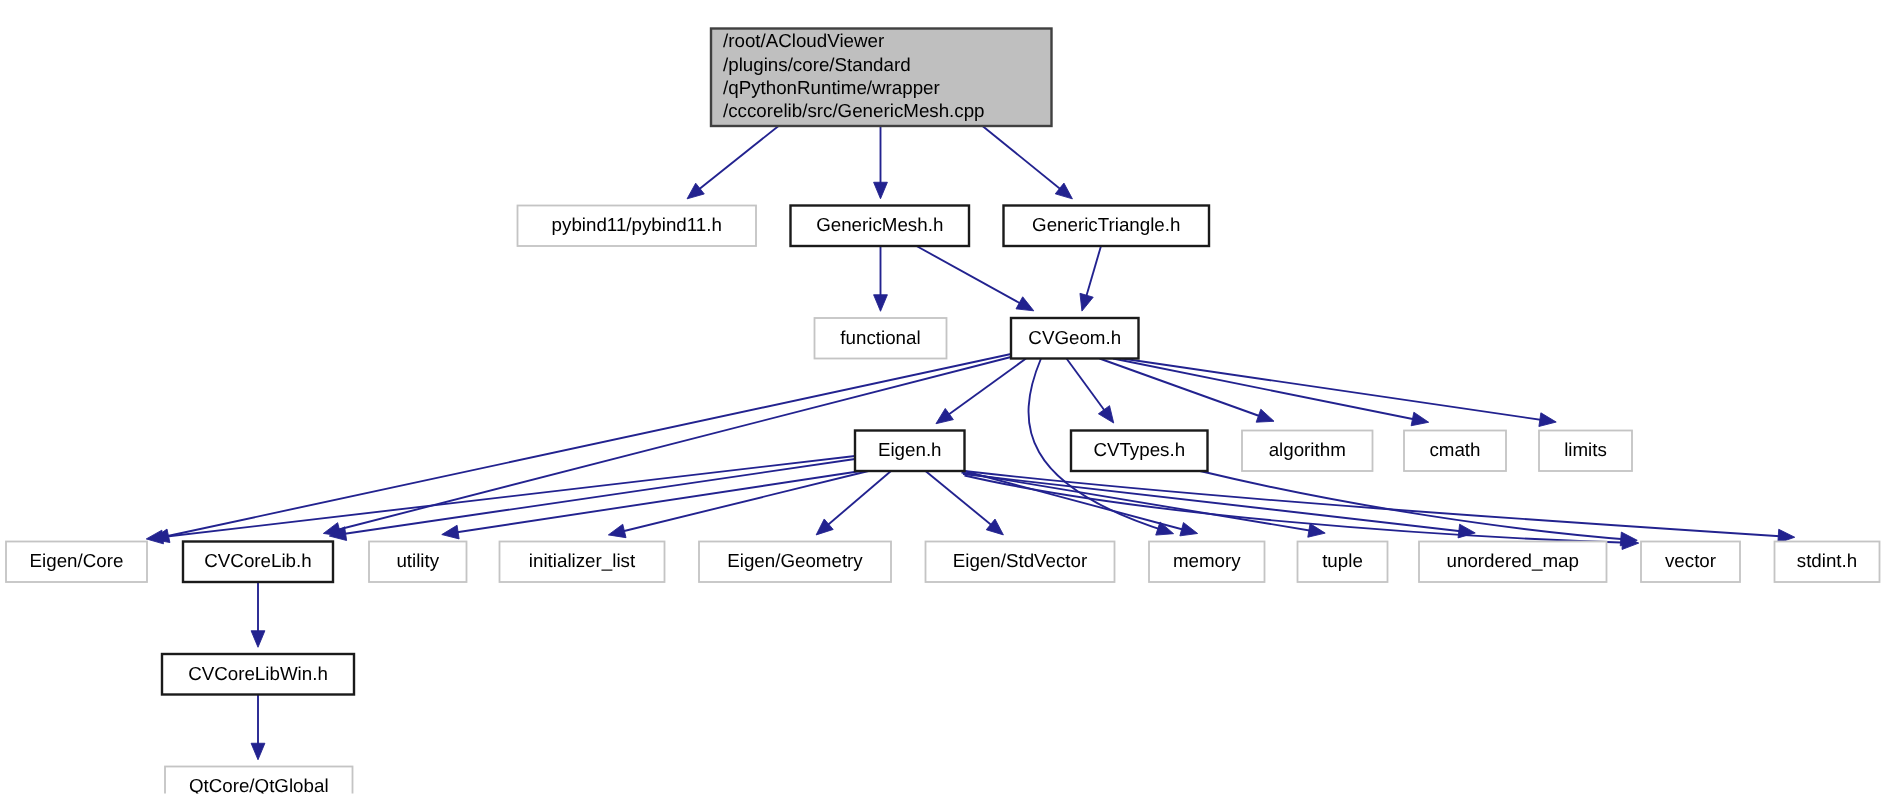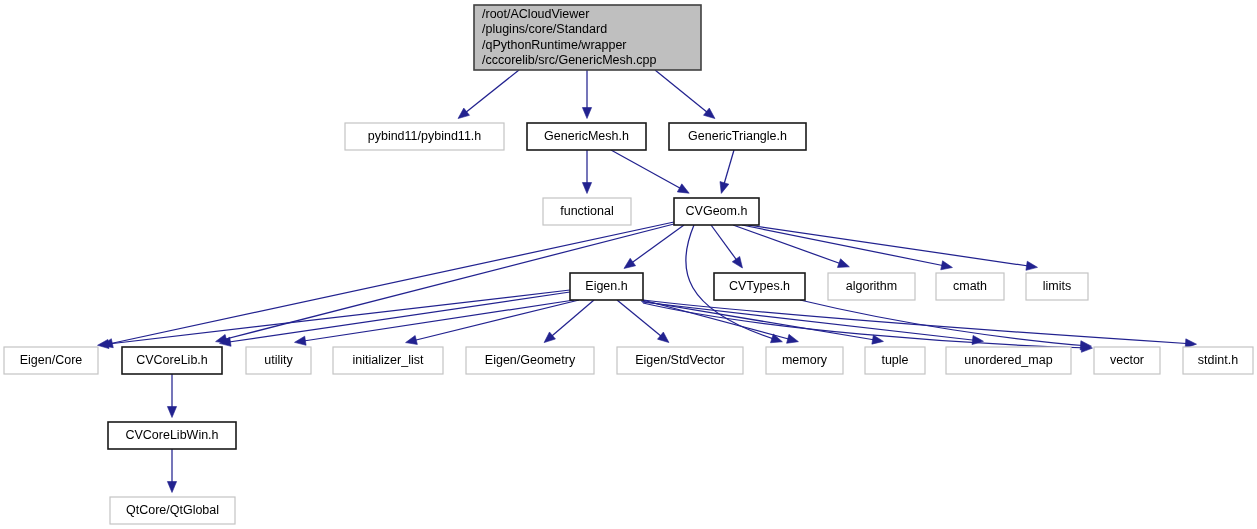--- a/index.html
+++ b/index.html
@@ -10,20 +10,21 @@
   body {
     width: 1257px;
     height: 529px;
     font-family: "Liberation Sans", sans-serif;
     overflow: hidden;
   }
   #graph-root {
     position: relative;
     width: 1257px;
     height: 503px;
+    margin-top: 14px;
   }
   #graph-svg {
     position: absolute;
     left: 0;
     top: 0;
     width: 1257px;
     height: 529px;
     display: block;
   }
   .node-box {

